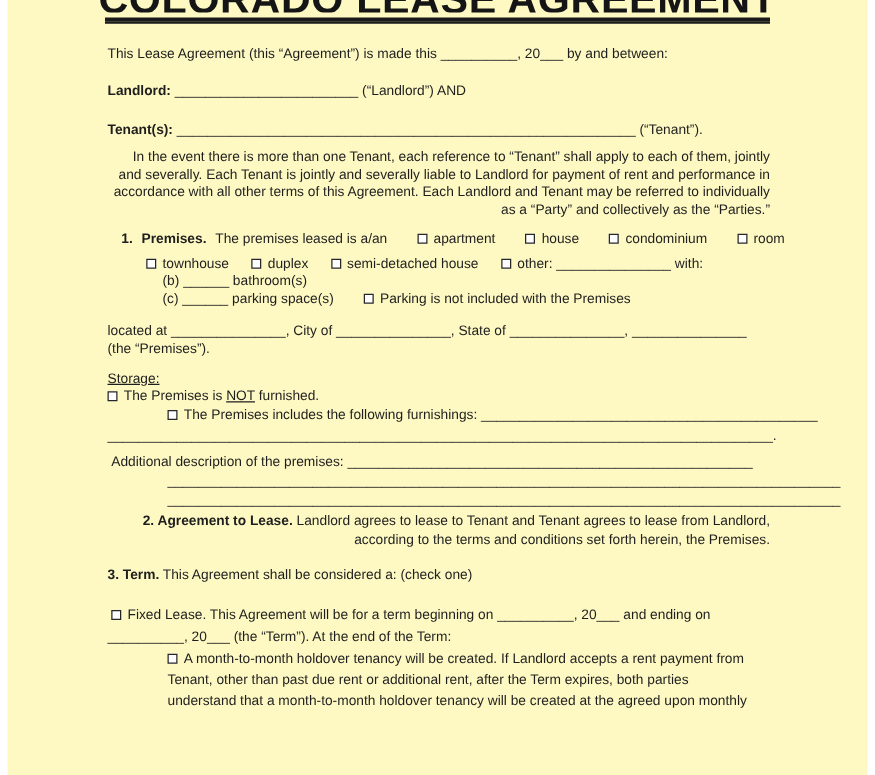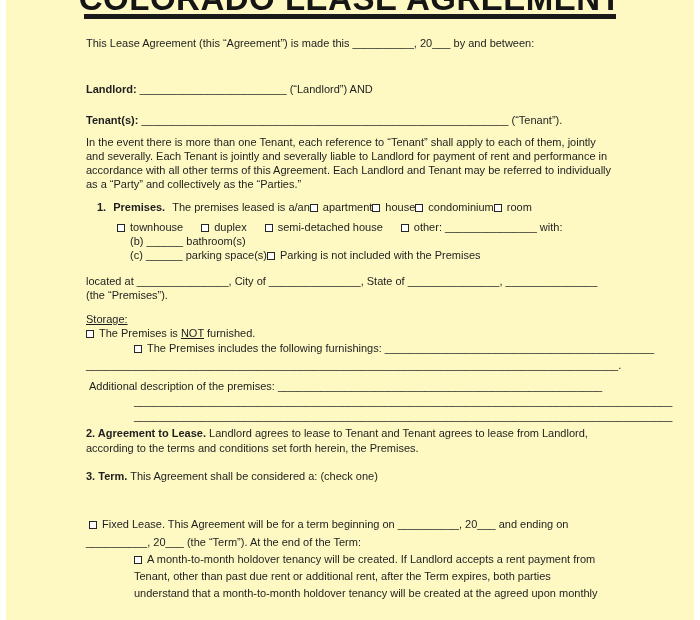--- a/index.html
+++ b/index.html
@@ -35,43 +35,43 @@
     border-top: 3px solid #1a1a1a;
     border-bottom: 2px solid #1a1a1a;
   }
   .content {
     padding: 0 78px 0 80px;
   }
   .line {
     line-height: 14px;
   }
   .nowrap { white-space: nowrap; }
-  .para { line-height: 14px; }
+  .para { line-height: 14px; text-align: right; }
   .lh15 { line-height: 15px; }
   .lh18 { line-height: 18px; }
   .lh17 { line-height: 17px; }
   b { font-weight: 700; }
   .ul { text-decoration: underline; }
   .cb {
     display: inline-block;
     width: 8px;
     height: 8px;
     border: 1px solid #262626;
     background: #fdfdfd;
     vertical-align: -1px;
     margin-right: 5px;
   }
-  .opt { margin-left: 0; }
+  .opt { margin-left: 24px; }
   .opt2 { margin-right: 18px; }
   .mt1 { margin-top: 1px; padding-left: 48px; }  .mt2 { margin-top: 2px; }
   .mt3 { margin-top: 3px; }  .mt6 { margin-top: 6px; }
   .mt7 { margin-top: 7px; }  .mt8 { margin-top: 8px; }
   .mt9 { margin-top: 9px; }  .mt10 { margin-top: 10px; }
   .mt12 { margin-top: 12px; } .mt13 { margin-top: 13px; }
-  .mt16 { margin-top: 32px; } .mt17 { margin-top: 17px; }
+  .mt16 { margin-top: 16px; } .mt17 { margin-top: 17px; }
   .ml3 { margin-left: 3px; }  .ml11 { margin-left: 11px; }
   .ml31 { margin-left: 31px; } .ml44 { margin-left: 44px; }
   .ml48 { margin-left: 48px; }
   .num { margin-right: 7px; }
   .lead { margin-left: 4px; }
 </style>
 </head>
 <body>
 
 <div class="page">

